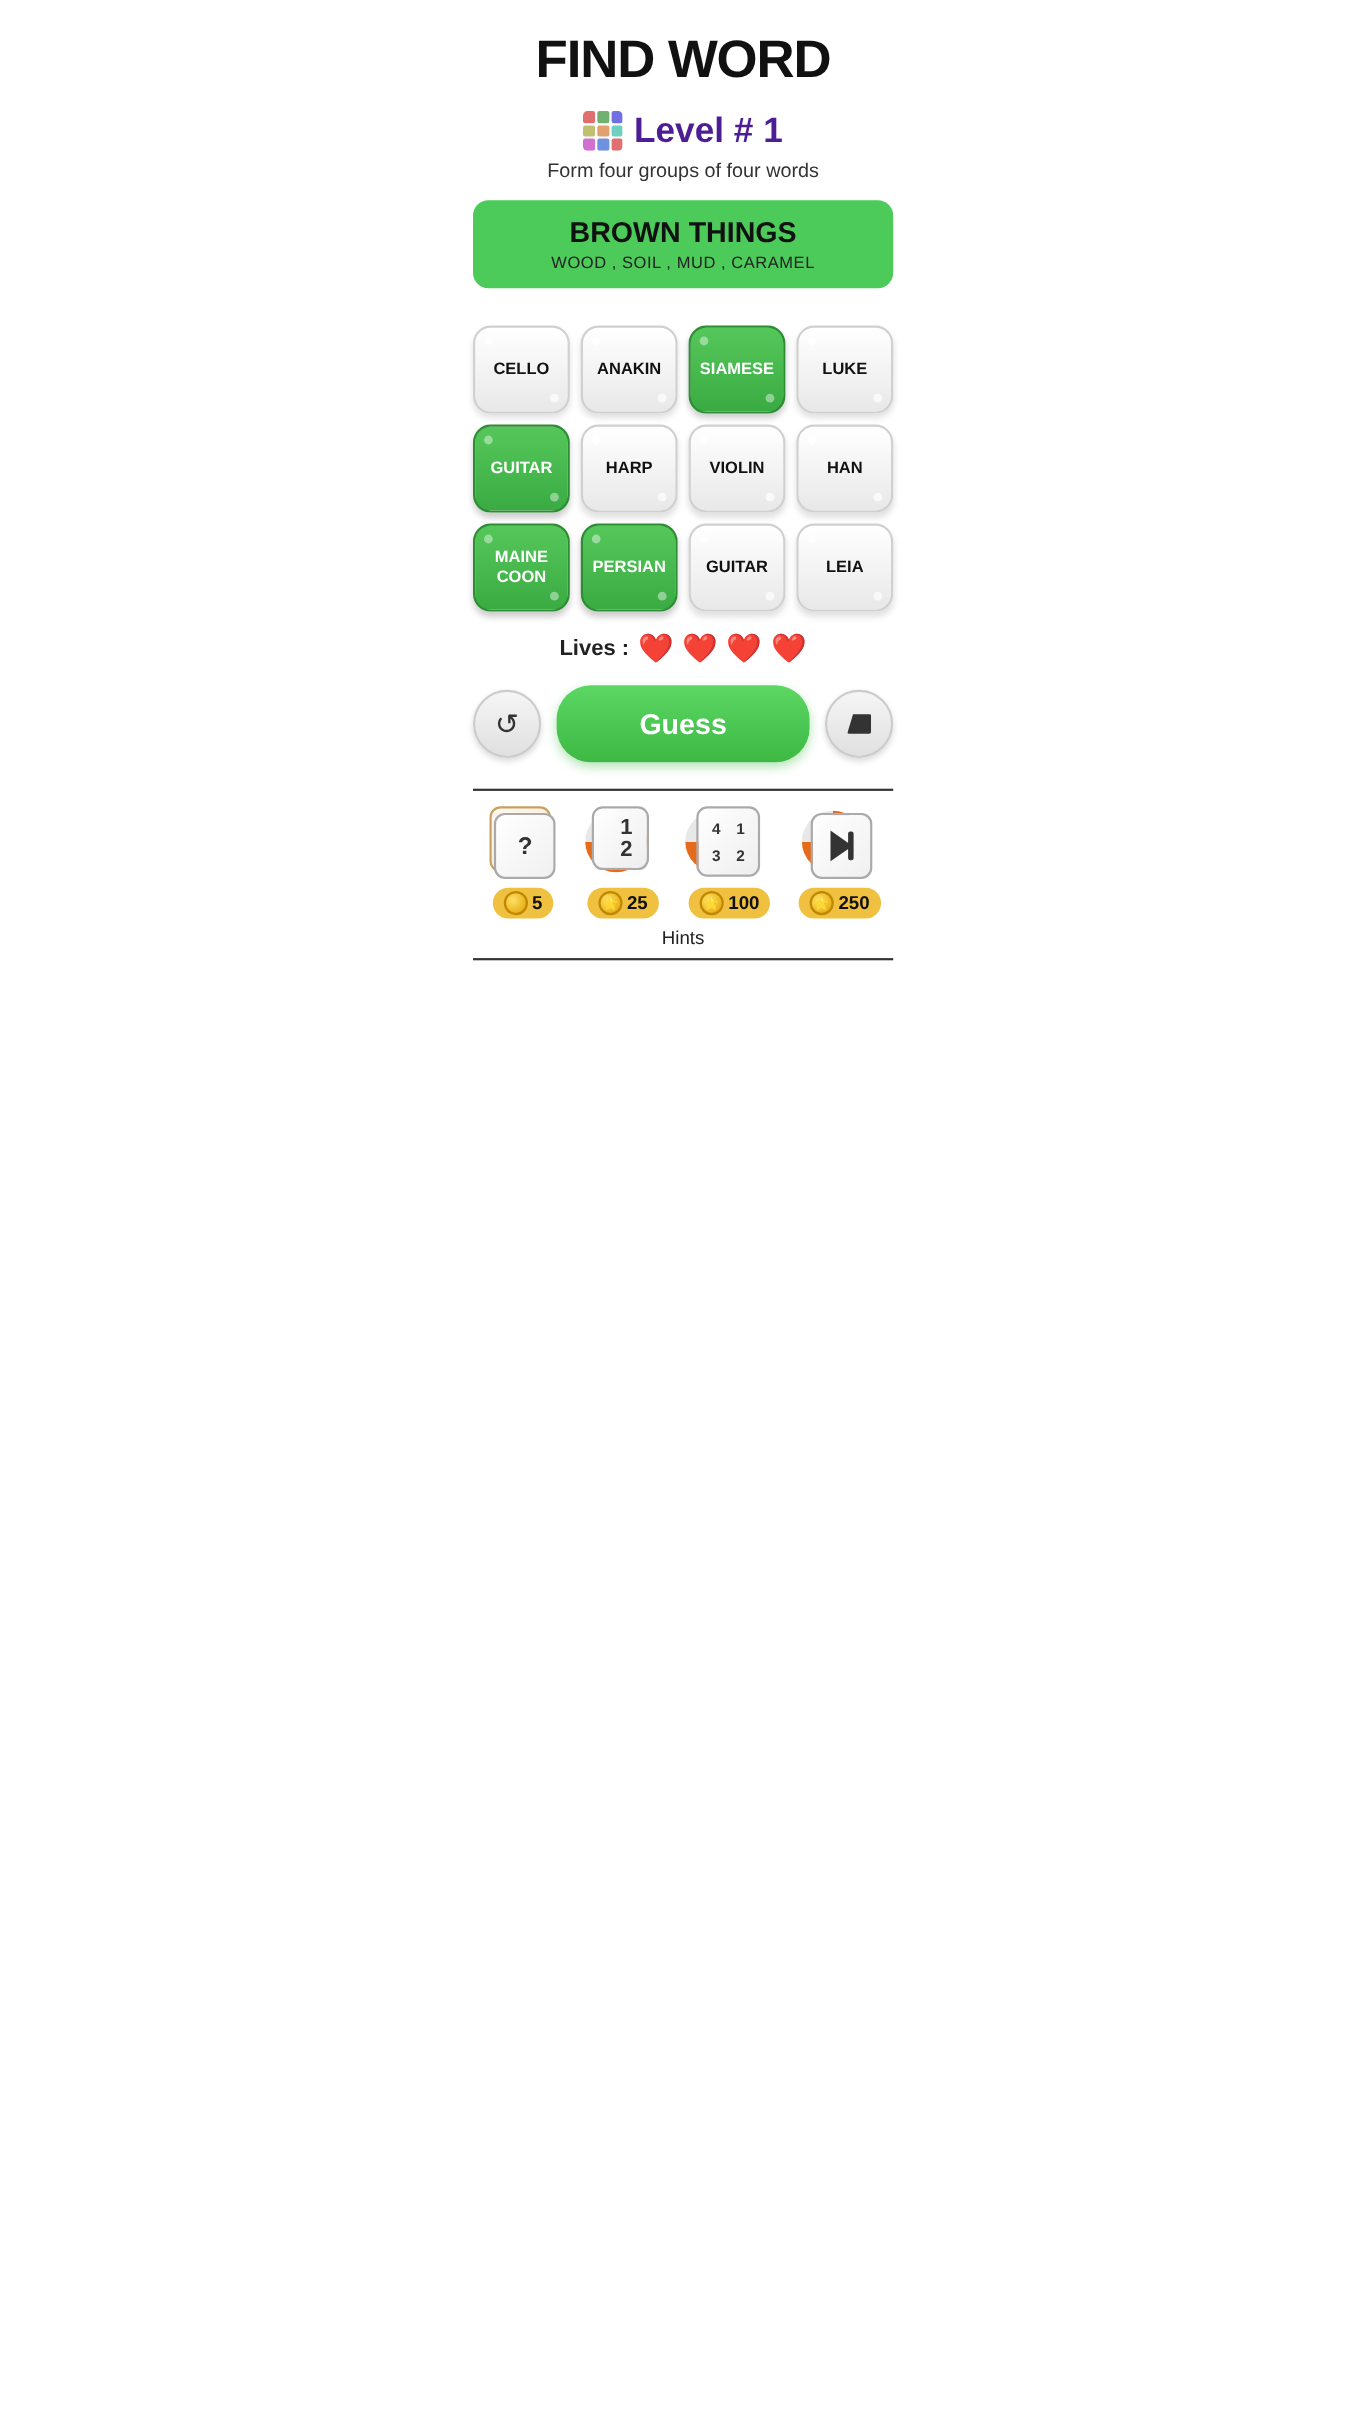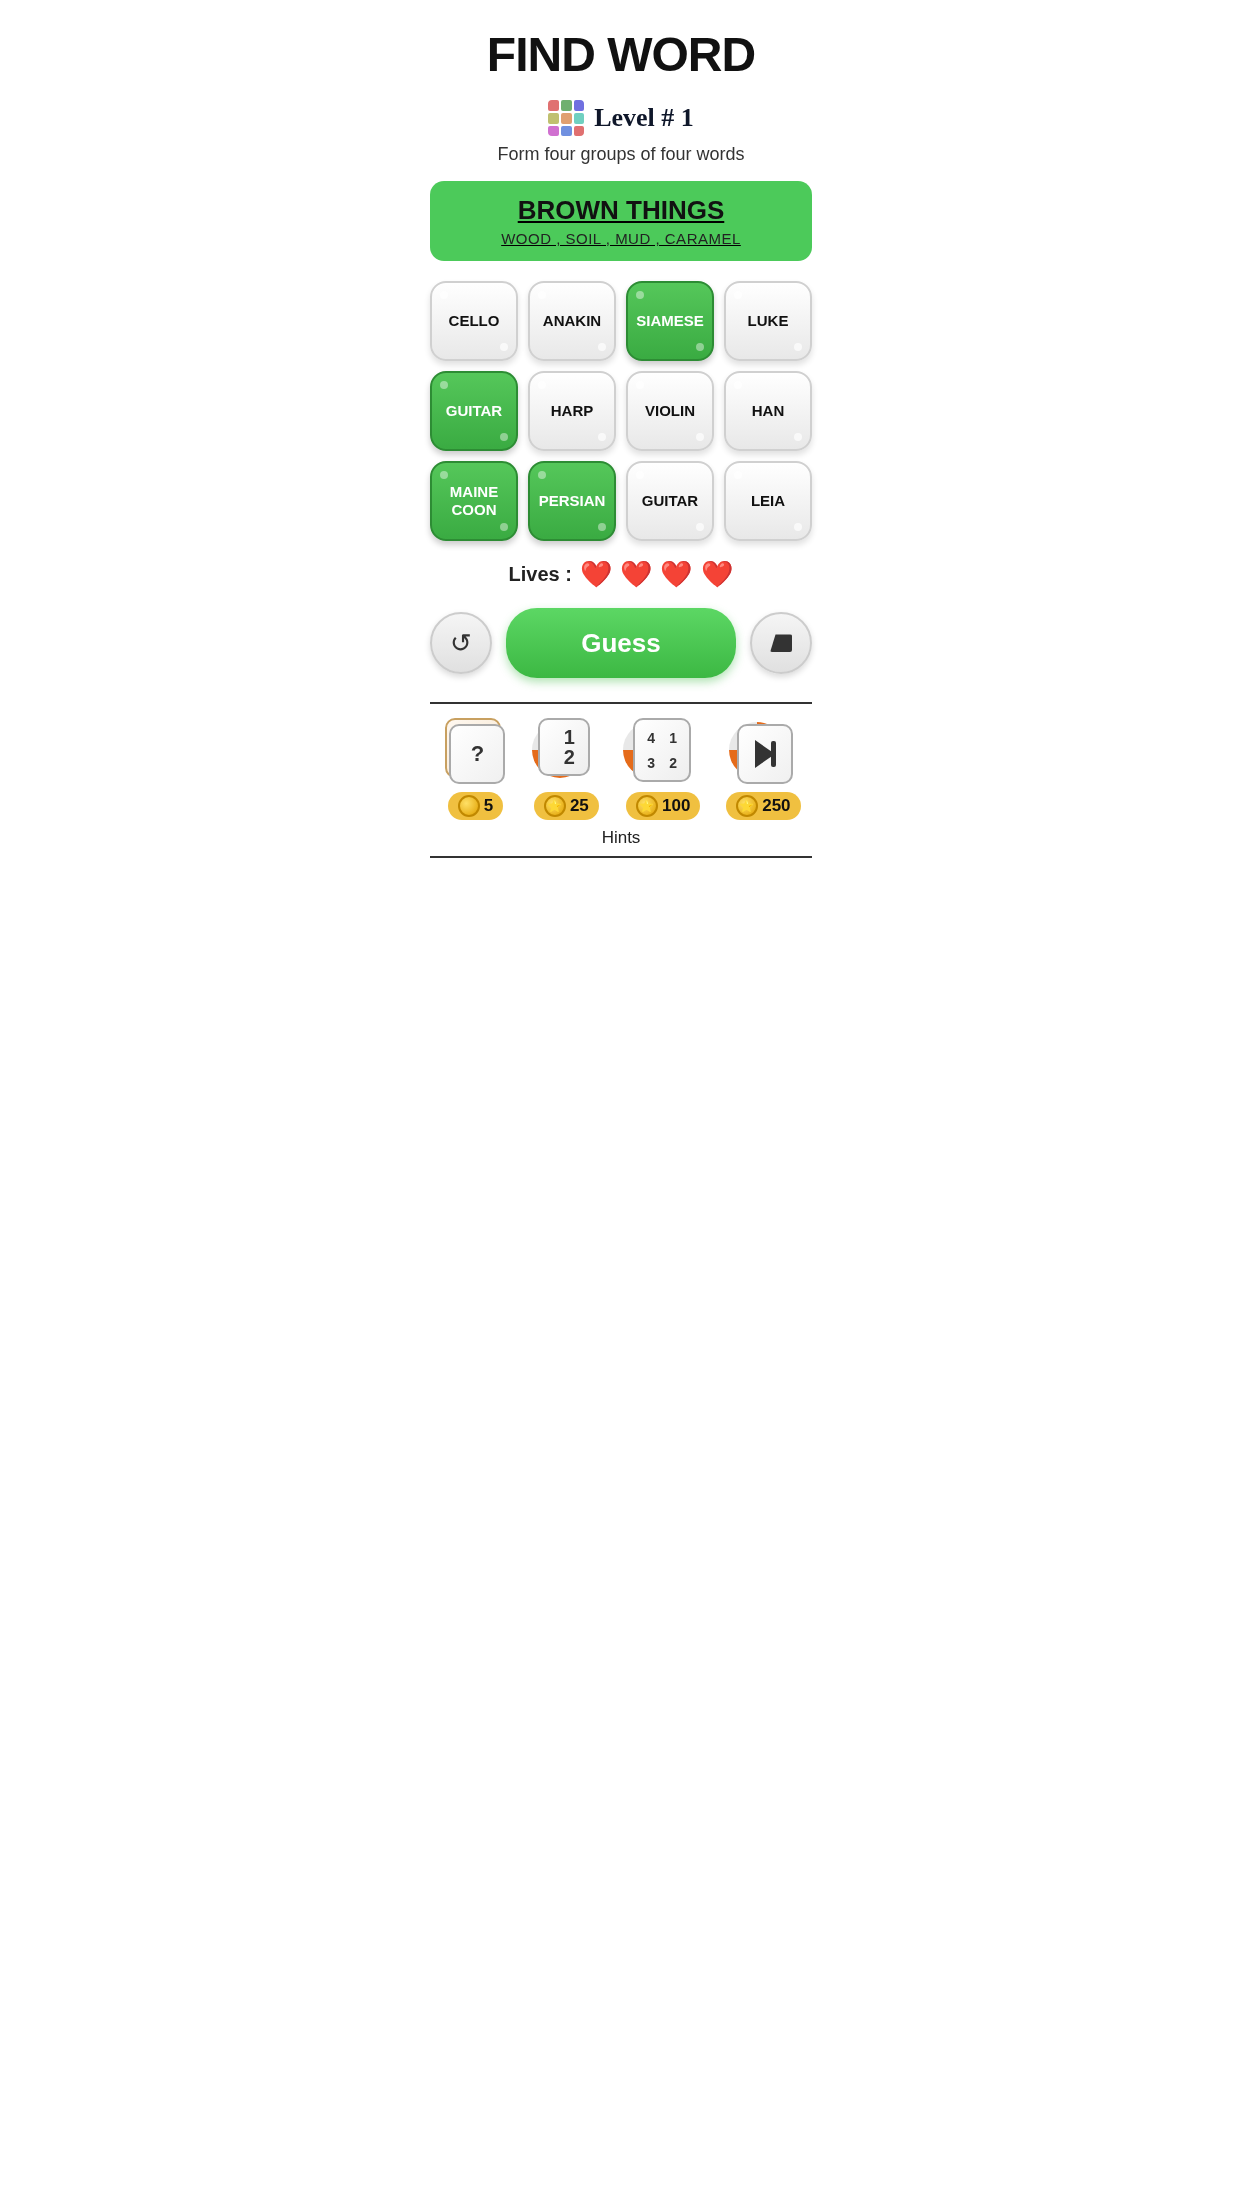--- a/index.html
+++ b/index.html
@@ -52,42 +52,41 @@
       overflow: hidden;
     }
 
     .grid-icon-cell {
       width: 100%;
       height: 100%;
       border-radius: 2px;
     }
 
     .level-text {
-      font-size: 26px;
+      font-size: 32px;
       font-weight: 700;
-      color: #0f172a;
-      font-family: Liberation Serif, serif;
+      color: #4c1d95;
+      font-family: Liberation Sans, sans-serif;
     }
 
     .subtitle {
       font-size: 18px;
       color: #333;
       margin-bottom: 16px;
       font-family: Arial, sans-serif;
       font-weight: 400;
     }
 
     .category-banner {
       width: 100%;
       background: #4cca5a;
       border-radius: 14px;
       padding: 14px 20px;
       text-align: center;
-      margin-bottom: 20px;
-      text-decoration: underline;
+      margin-bottom: 34px;
     }
 
     .category-title {
       font-size: 26px;
       font-weight: 900;
       color: #111;
       font-family: 'Arial Black', Arial, sans-serif;
       margin-bottom: 4px;
     }
 

